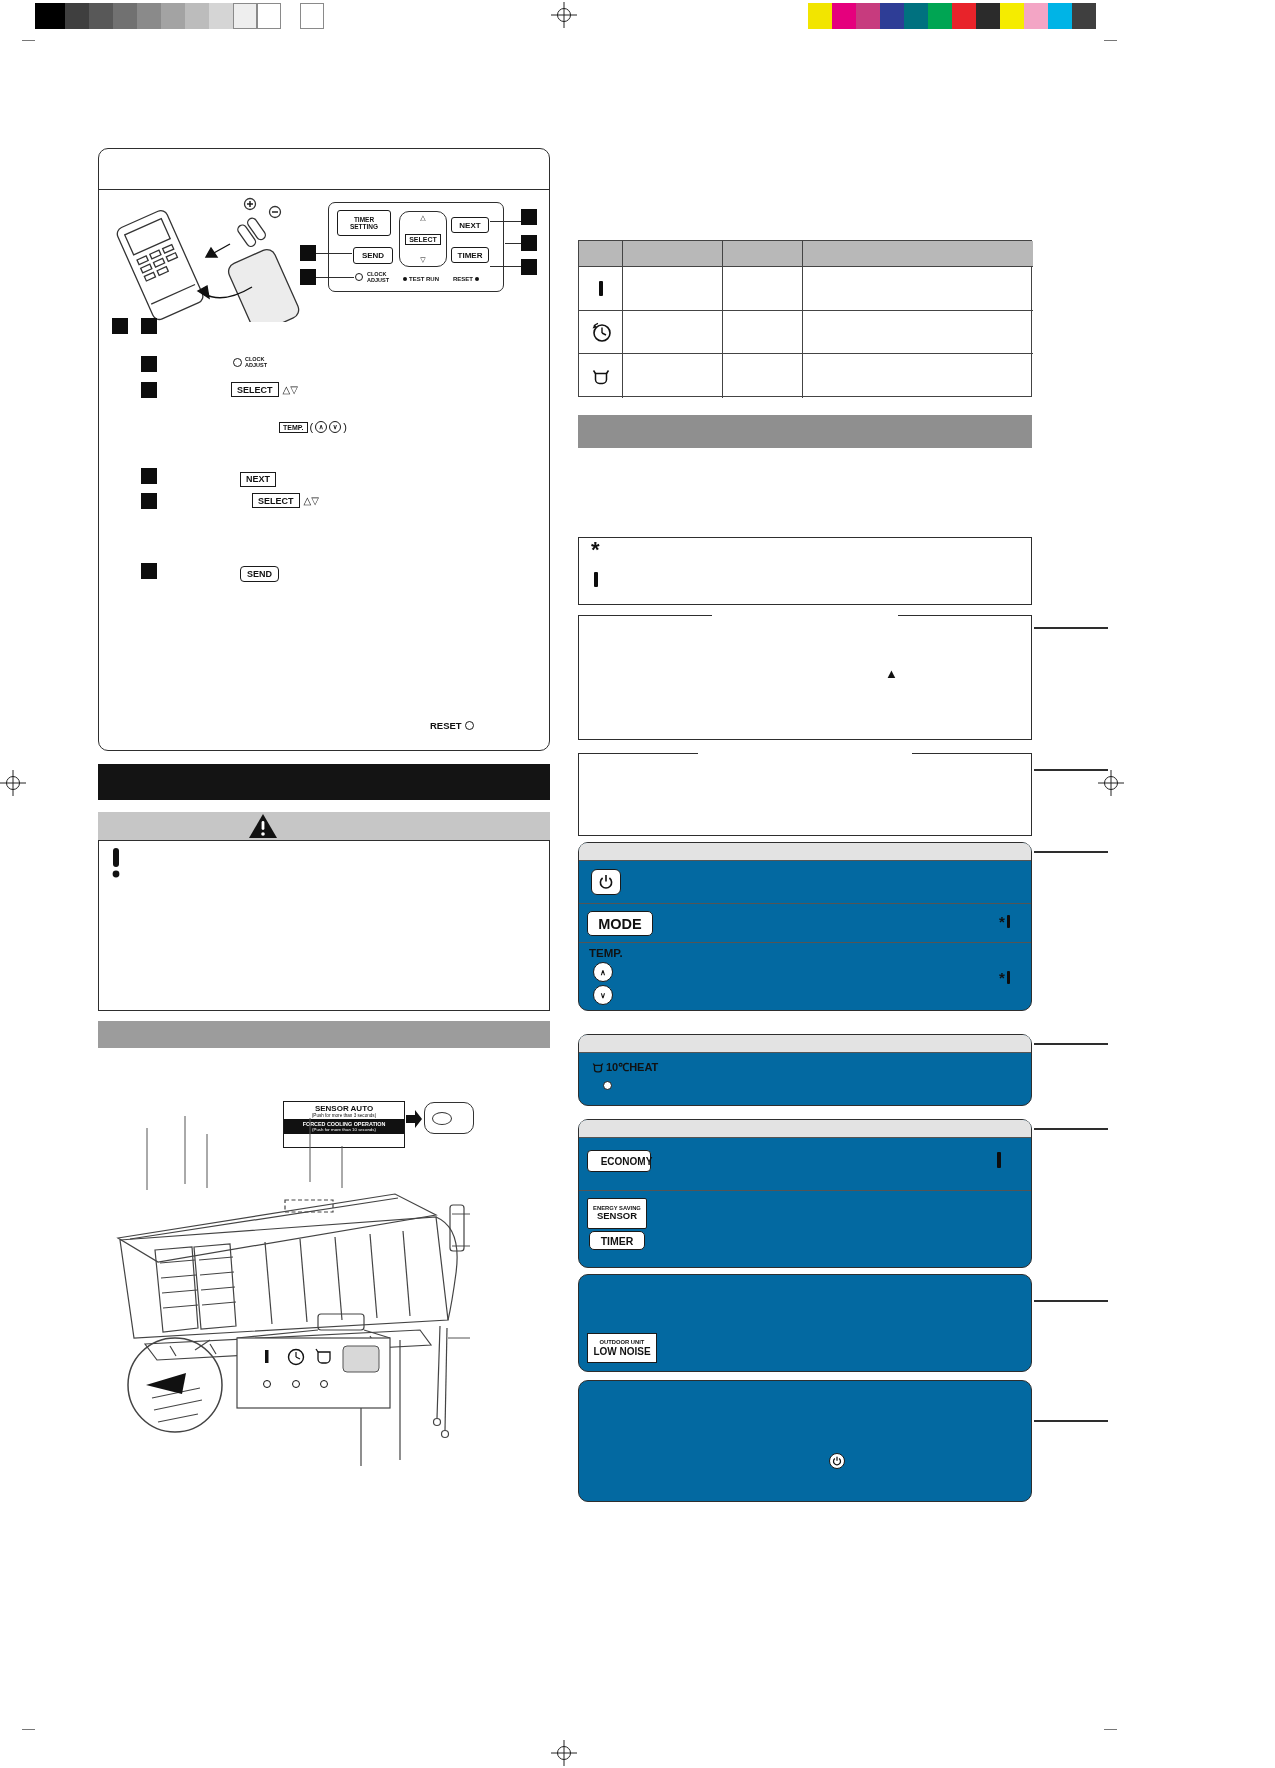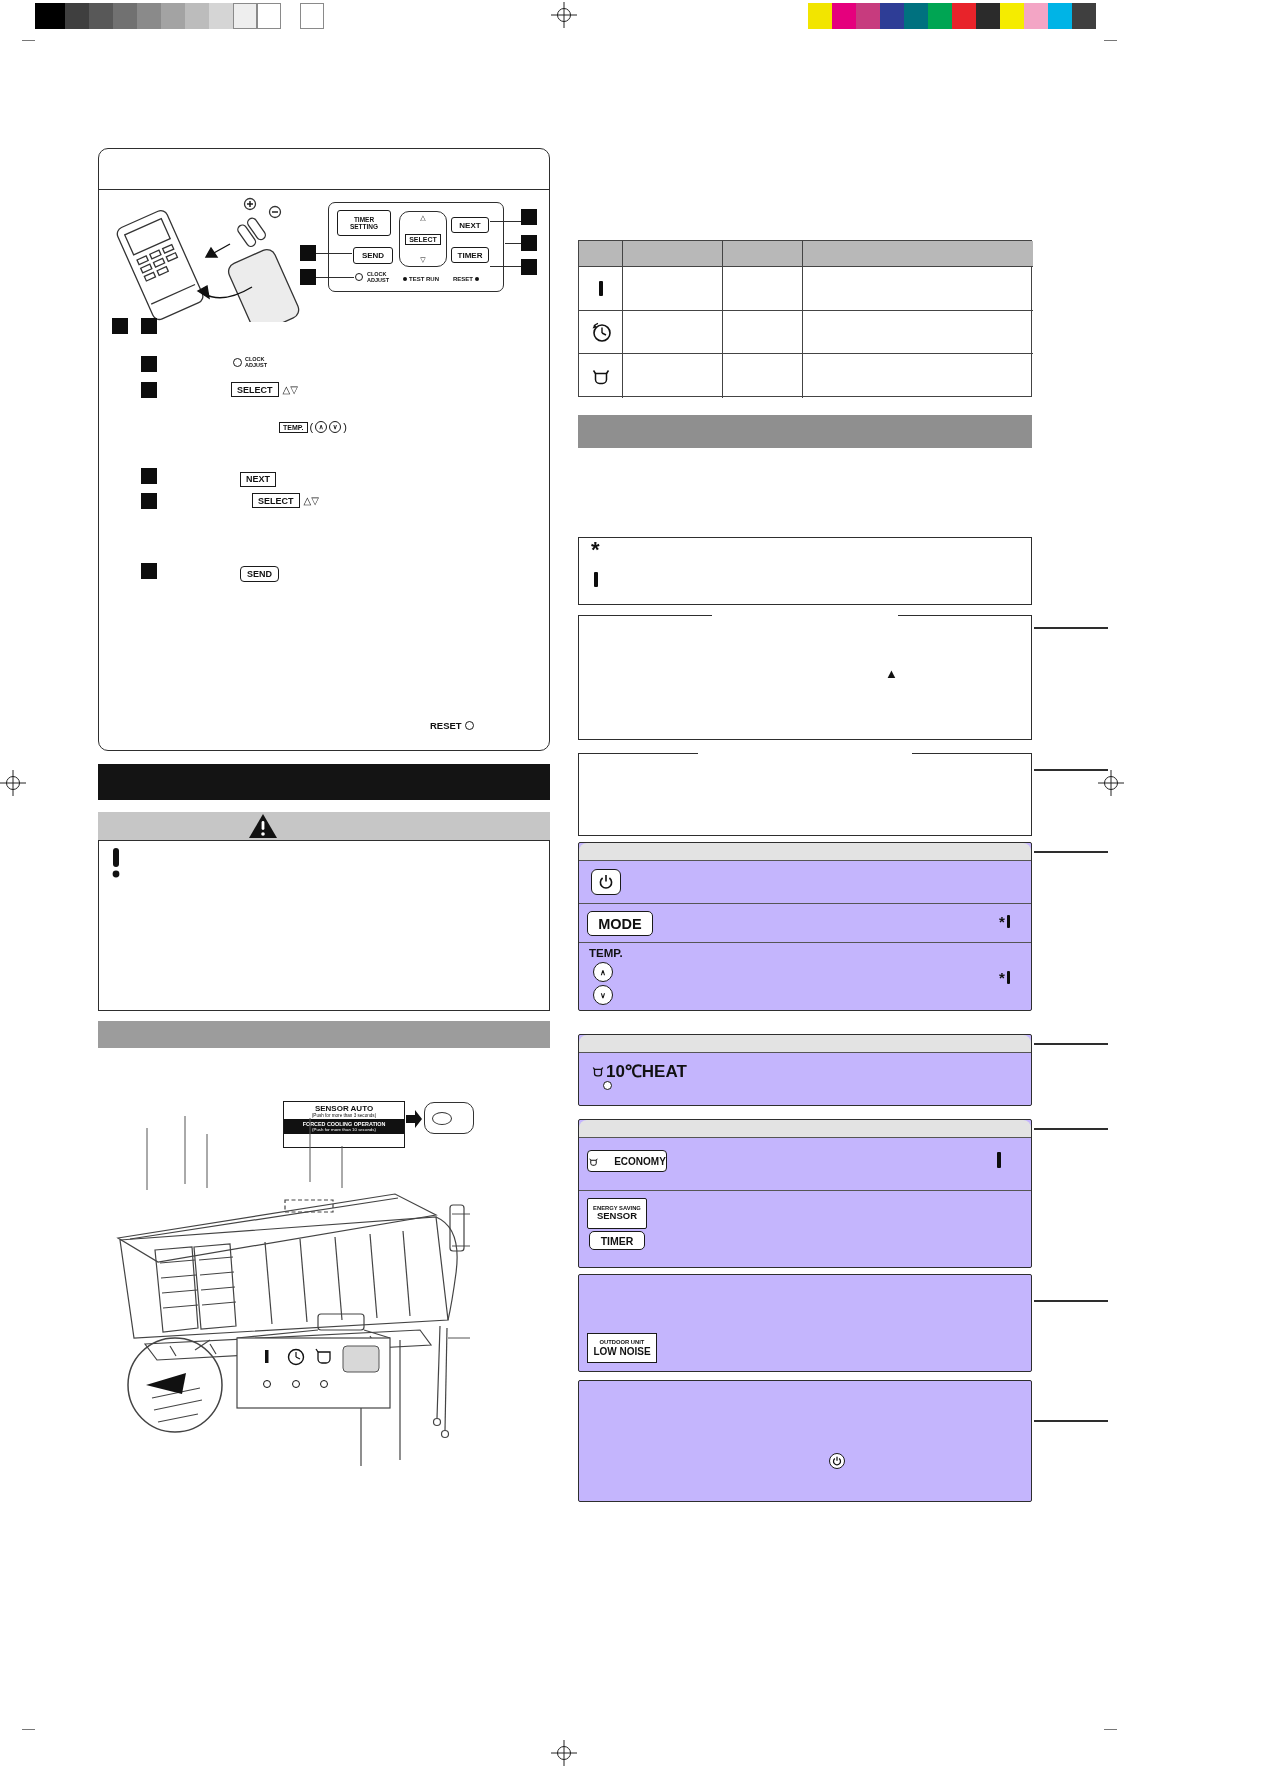--- a/index.html
+++ b/index.html
@@ -8,21 +8,21 @@
 .abs{position:absolute}
 .hl{position:absolute;background:#2e2e2e;height:1.3px}
 .blk-sq{position:absolute;width:16px;height:16px;background:#0d0d0d}
 .strip{display:flex}
 .strip>div{width:24px;height:26px}
 .strip>div.lite{box-shadow:inset 0 0 0 1px #8a8a8a}
 .boxed{display:inline-flex;align-items:center;justify-content:center;border:1.3px solid #1a1a1a;background:#fff;font-weight:bold}
 .circle{display:inline-flex;align-items:center;justify-content:center;border:1.2px solid #1a1a1a;border-radius:50%;background:#fff;font-weight:bold}
 .lampbar{display:inline-block;width:4px;height:15px;background:#0d0d0d;border-radius:1px}
 .dot{display:inline-block;width:4px;height:4px;border-radius:50%;background:#111;margin:0 2px;vertical-align:middle}
-.rbox{position:absolute;border:1.3px solid #2e2e2e;border-radius:2px;background:#c4b5fd}
+.rbox{position:absolute;border:1.3px solid #2e2e2e;border-radius:10px;background:#0369a1}
 .rhead{position:absolute;left:0;top:0;right:0;height:18px;background:#e3e3e3;border-radius:8px 8px 0 0;border-bottom:1px solid #555}
 .tbl{display:grid;grid-template-columns:44px 100px 80px 230px;grid-template-rows:26px 43.5px 43.5px 44px;border:1.3px solid #444;background:#fff}
 .tbl>div{border-right:1px solid #444;border-bottom:1px solid #444;display:flex;align-items:center;justify-content:center}
 .tbl>div:nth-child(4n){border-right:none}
 .tbl>div:nth-child(n+13){border-bottom:none}
 .th{background:#b8b8b8}
 .btn{display:flex;align-items:center;justify-content:center;border:1.5px solid #1a1a1a;background:#fff;font-weight:bold}
 .col{flex-direction:column}
 .reg line{stroke:#222;stroke-width:1}
 .reg circle{stroke:#222;stroke-width:1;fill:none}
@@ -380,29 +380,29 @@
   <div class="hl" style="left:1034px;top:769px;width:74px;height:1.5px"></div>
 
   <div class="rbox" style="left:578px;top:1034px;width:454px;height:72px">
     <div class="rhead"></div>
     <div style="position:absolute;left:12px;top:24px;display:flex;align-items:center;gap:1px">
       <svg width="14" height="14" viewBox="0 0 22 22">
           <path d="M5.5,8.5 h11 v6 a4,4 0 0 1 -4,4 h-3 a4,4 0 0 1 -4,-4 Z" fill="none" stroke="#111" stroke-width="2"></path>
           <line x1="5.5" y1="8.5" x2="3.5" y2="5.5" stroke="#111" stroke-width="2"></line>
           <line x1="16.5" y1="8.5" x2="18.5" y2="5.5" stroke="#111" stroke-width="2"></line>
         </svg>
-      <span style="font-size:17px;font-weight:bold">10℃HEAT</span>
+      <span style="font-size:11px;font-weight:bold">10℃HEAT</span>
     </div>
     <span class="circle" style="position:absolute;left:24px;top:46px;width:9px;height:9px"></span>
   </div>
   <div class="hl" style="left:1034px;top:1043px;width:74px;height:1.5px"></div>
 
   <div class="rbox" style="left:578px;top:1119px;width:454px;height:149px">
     <div class="rhead"></div>
-    <div class="btn" style="position:absolute;left:8px;top:30px;width:80px;height:22px;border-radius:4px;gap:15px">
+    <div class="btn" style="position:absolute;left:8px;top:30px;width:64px;height:22px;border-radius:4px;gap:15px">
       <svg width="11" height="11" viewBox="0 0 22 22">
           <path d="M5.5,8.5 h11 v6 a4,4 0 0 1 -4,4 h-3 a4,4 0 0 1 -4,-4 Z" fill="none" stroke="#111" stroke-width="2"></path>
           <line x1="5.5" y1="8.5" x2="3.5" y2="5.5" stroke="#111" stroke-width="2"></line>
           <line x1="16.5" y1="8.5" x2="18.5" y2="5.5" stroke="#111" stroke-width="2"></line>
         </svg>
       <span style="font-size:10px">ECONOMY</span>
     </div>
     <span class="lampbar" style="position:absolute;left:418px;top:32px;width:4px;height:16px"></span>
     <div style="position:absolute;left:0;top:70px;width:100%;height:1px;background:#555"></div>
     <div class="btn col" style="position:absolute;left:8px;top:78px;width:60px;height:31px;border-radius:2px;line-height:1.1">

